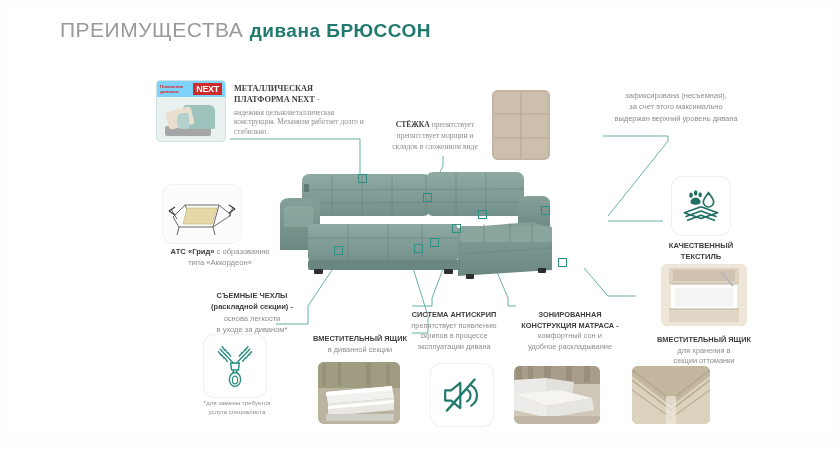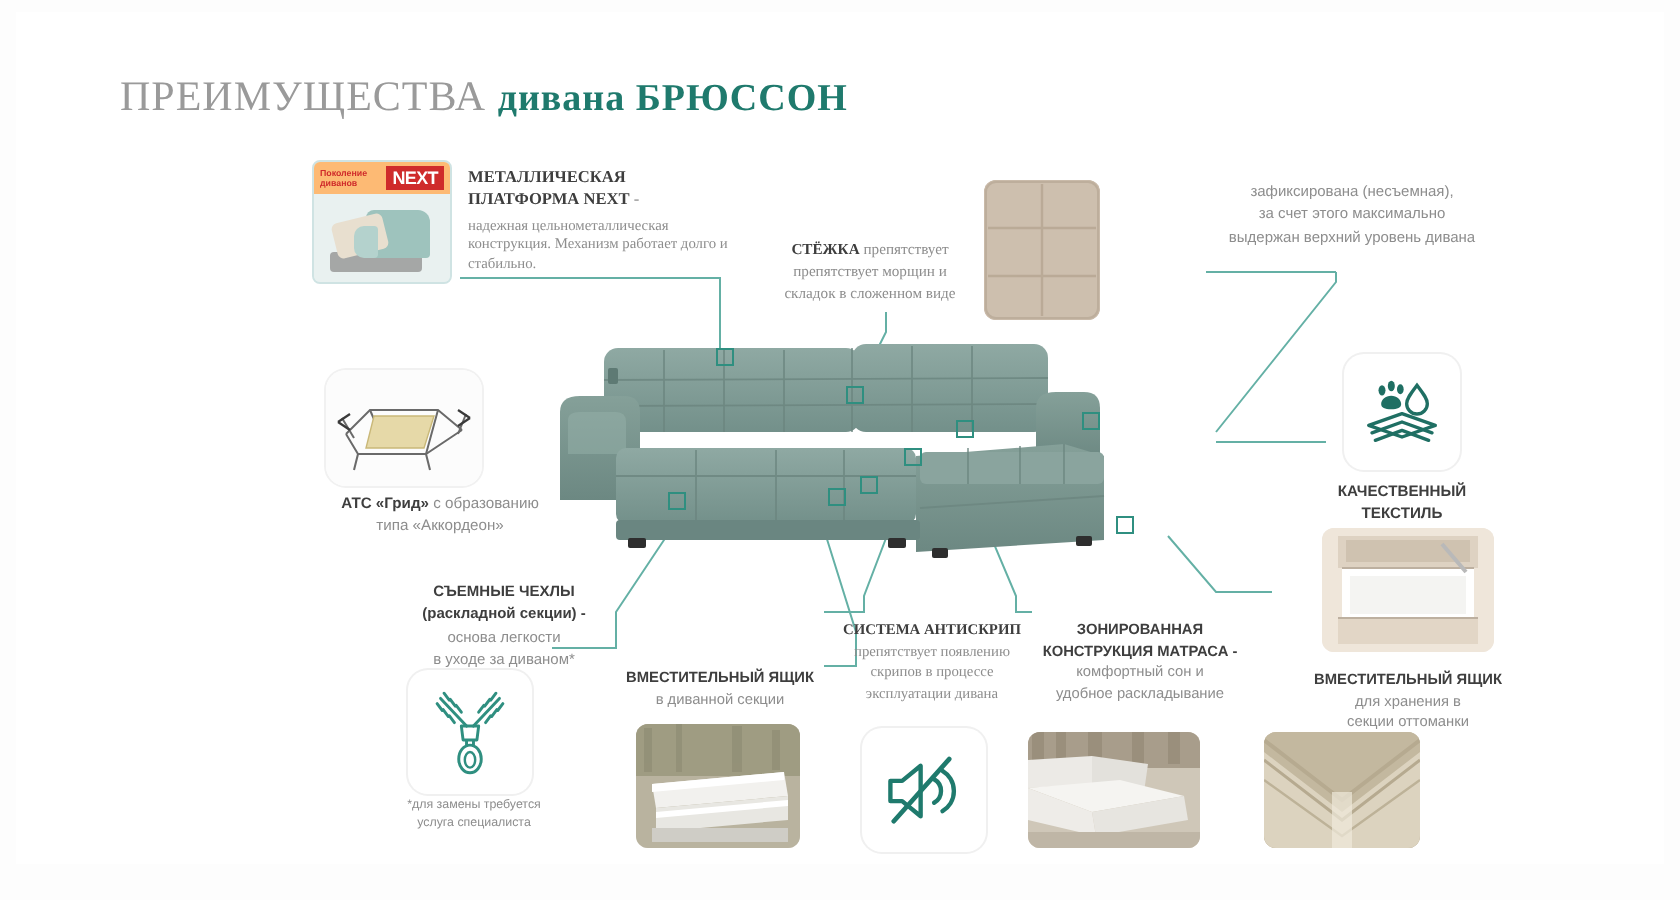--- a/index.html
+++ b/index.html
@@ -15,22 +15,22 @@
     background: #fdfdfd;
   }
   #panel {
     position: absolute;
     left: 8px; top: 6px; right: 8px; bottom: 18px;
     background: #ffffff;
   }
 
   
   .title {
-    position: absolute; left: 52px; top: 30px;
-    font-size: 21px; letter-spacing: .5px; white-space: nowrap; font-family: Liberation Serif, serif;
+    position: absolute; left: 52px; top: 12px;
+    font-size: 21px; letter-spacing: .5px; white-space: nowrap;
   }
   .title .t1 { color: #9a9a9a; font-weight: 400; }
   .title .t2 { color: #1f7a6d; font-weight: 600; font-size: 19px; }
 
   
   #lines { position: absolute; left: 0; top: 0; width: 840px; height: 450px; }
 
   
   .ann { position: absolute; color: #8d8d8d; line-height: 1.3; }
   .ann b { color: #3e3e3e; font-weight: 700; }
@@ -49,21 +49,21 @@
     display: flex; align-items: center; justify-content: center;
     box-shadow: 0 0 0 1px #f0f0f0;
   }
 
   
   .next-badge {
     position: absolute; border-radius: 4px; overflow: hidden;
     background: #dfeeee; border: 1px solid #cfe3e3;
   }
   .next-top {
-    height: 16px; background: #fdba74; display: flex;
+    height: 16px; background: #7dd3fc; display: flex;
     align-items: center; justify-content: space-between; padding: 0 3px;
   }
   .next-top .gen {
     font-size: 4.4px; color: #cf2b2b; font-weight: 700;
     line-height: 1.15; text-align: left;
   }
   .next-top .nxt {
     font-size: 9px; color: #ffffff; background: #cf2b2b;
     font-weight: 700; padding: 1px 3px; letter-spacing: -.3px;
   }
@@ -294,21 +294,21 @@
             <rect x="68" y="3" width="4" height="20"></rect>
         </g>
         <path d="M8,30 L74,24 L76,36 L10,42 Z" fill="#f2f1ee"></path>
         <path d="M8,30 L74,24 L74,28 L8,34 Z" fill="#ffffff"></path>
         <path d="M10,42 L76,36 L76,48 L10,54 Z" fill="#e8e7e2"></path>
         <path d="M10,44 L76,38 L76,41 L10,47 Z" fill="#ffffff"></path>
         <rect x="8" y="52" width="68" height="7" fill="#cfcdc6"></rect>
       </svg>
     </div>
 
-    <div class="ann c" style="left:402px; top:304px; width:112px; font-size:7.4px; line-height:1.45;font-family:Liberation Serif, serif;">
+    <div class="ann c" style="left:390px; top:304px; width:112px; font-size:7.4px; line-height:1.45;">
       <div><b>СИСТЕМА АНТИСКРИП</b></div>
       <div>препятствует появлению</div>
       <div>скрипов в процессе</div>
       <div>эксплуатации дивана</div>
     </div>
     <div class="icon-tile" style="left:423px; top:358px; width:62px; height:62px;">
       <svg viewBox="0 0 50 46" width="42" height="39">
         <g fill="none" stroke="#1f7a6d" stroke-width="2.6" stroke-linejoin="round" stroke-linecap="round">
           <path d="M5,17 L12,17 L23,8 L23,38 L12,29 L5,29 Z"></path>
           <path d="M31,16 a8,8 0 0 1 0,14"></path>

